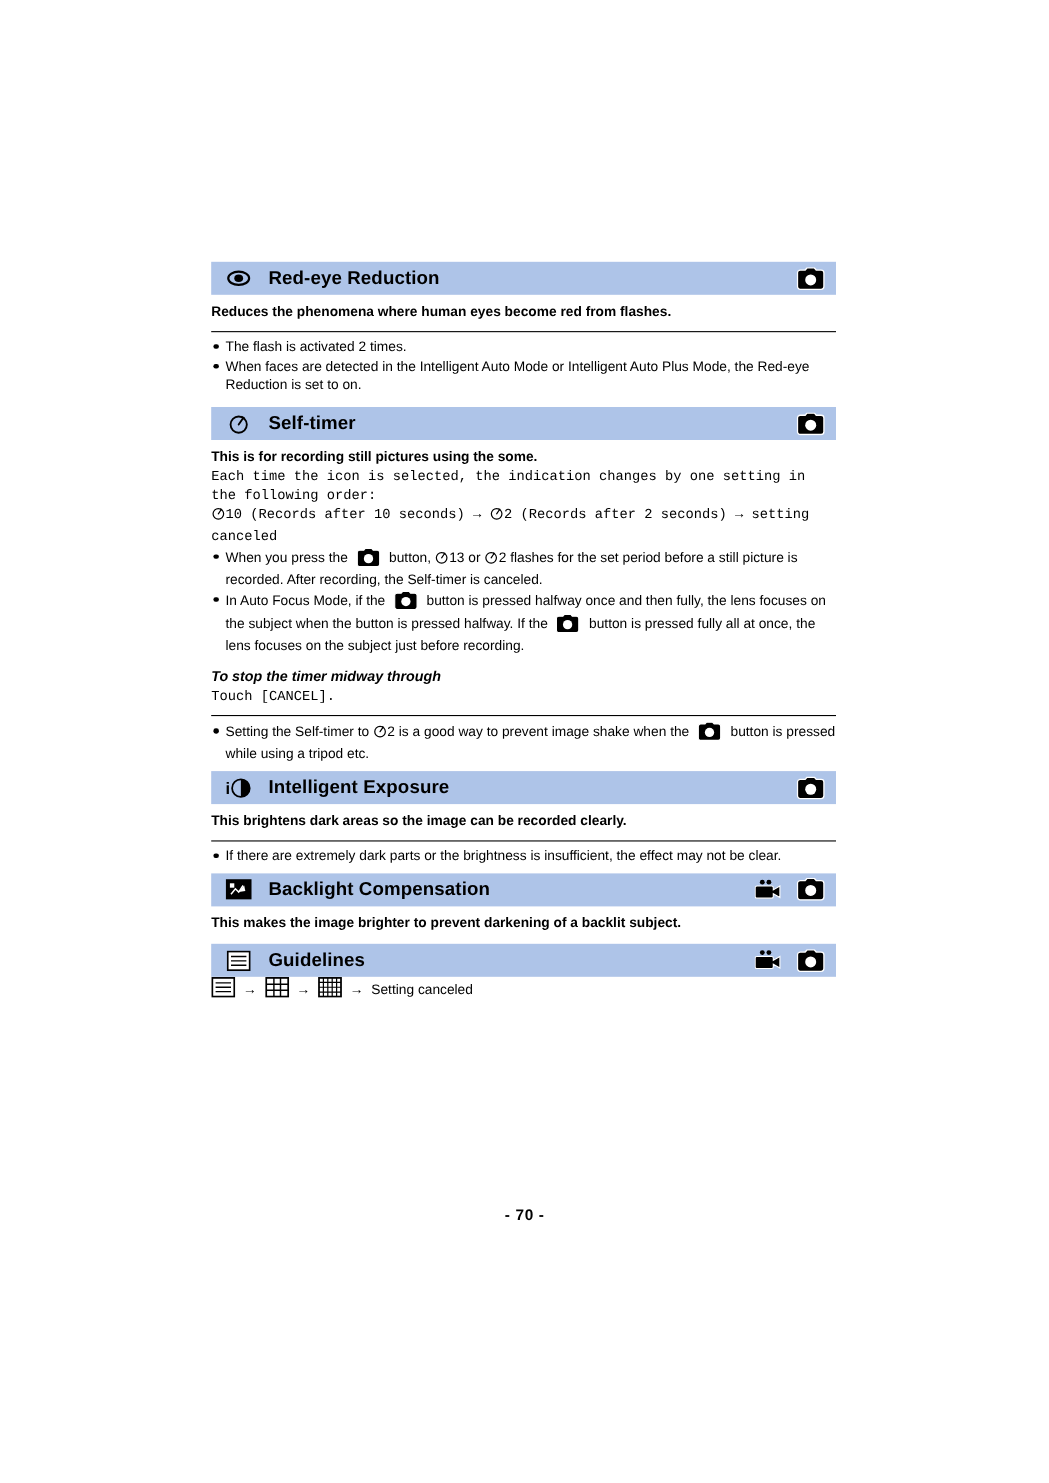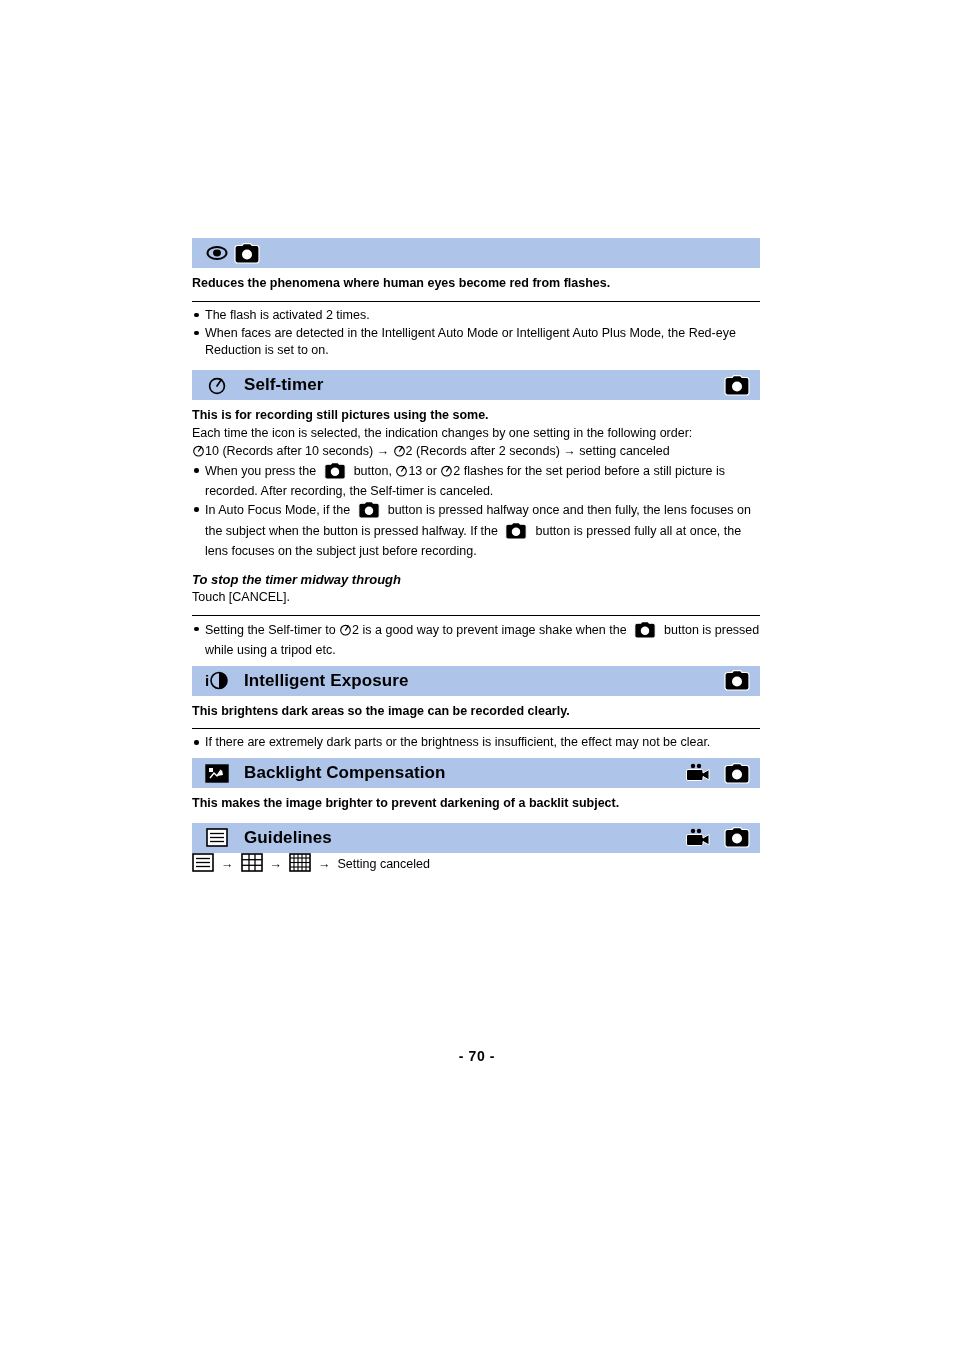--- a/index.html
+++ b/index.html
@@ -70,20 +70,21 @@
   .lead {
     font-size: 12.5px;
     font-weight: bold;
     line-height: 1.42;
     margin: 7px 0 0 0;
   }
   .plain {
     font-size: 12.5px;
     line-height: 1.42;
     margin: 0;
+    font-family: Liberation Mono, monospace;
   }
   .rule {
     border: 0;
     border-top: 1.6px solid #000;
     margin: 8px 0 5px 0;
   }
   ul.bullets {
     list-style: none;
     margin: 0;
     padding: 0;
@@ -128,21 +129,21 @@
     gap: 7px;
     font-size: 12.5px;
     line-height: 1.42;
     margin: 0;
   }
   .arrow { font-size: 12.5px; }
 
   .pageno {
     position: absolute;
     left: 0;
-    top: 1048px;
+    top: 1096px;
     width: 954px;
     text-align: center;
     font-size: 14px;
     font-weight: bold;
     letter-spacing: 0.6px;
   }
 
   .gap-s { height: 6px; }
   .gap-m { height: 10px; }
 </style>
@@ -151,20 +152,21 @@
 
 <div class="page">
 
   <div class="sec-bar">
     <span class="bar-icon">
       <svg width="22" height="16" viewBox="0 0 22 16">
         <ellipse cx="11" cy="8" rx="9.5" ry="6" fill="none" stroke="#000" stroke-width="2"></ellipse>
         <ellipse cx="11" cy="8" rx="4" ry="3.4" fill="#000"></ellipse>
       </svg>
     </span>
+    <span class="sec-title">Red-eye Reduction</span>
     <span class="bar-right">
       <span class="ico ico-cam">
         <svg width="26" height="21" viewBox="0 0 26 21">
           <path d="M8 2.5 L9.6 0.6 H16.4 L18 2.5 H22.5 A2.5 2.5 0 0 1 25 5 V17.5 A2.5 2.5 0 0 1 22.5 20 H3.5 A2.5 2.5 0 0 1 1 17.5 V5 A2.5 2.5 0 0 1 3.5 2.5 Z" fill="#000" stroke="#fff" stroke-width="1.2"></path>
           <circle cx="13" cy="11.5" r="5" fill="#fff"></circle>
         </svg>
       </span>
     </span>
   </div>
 

